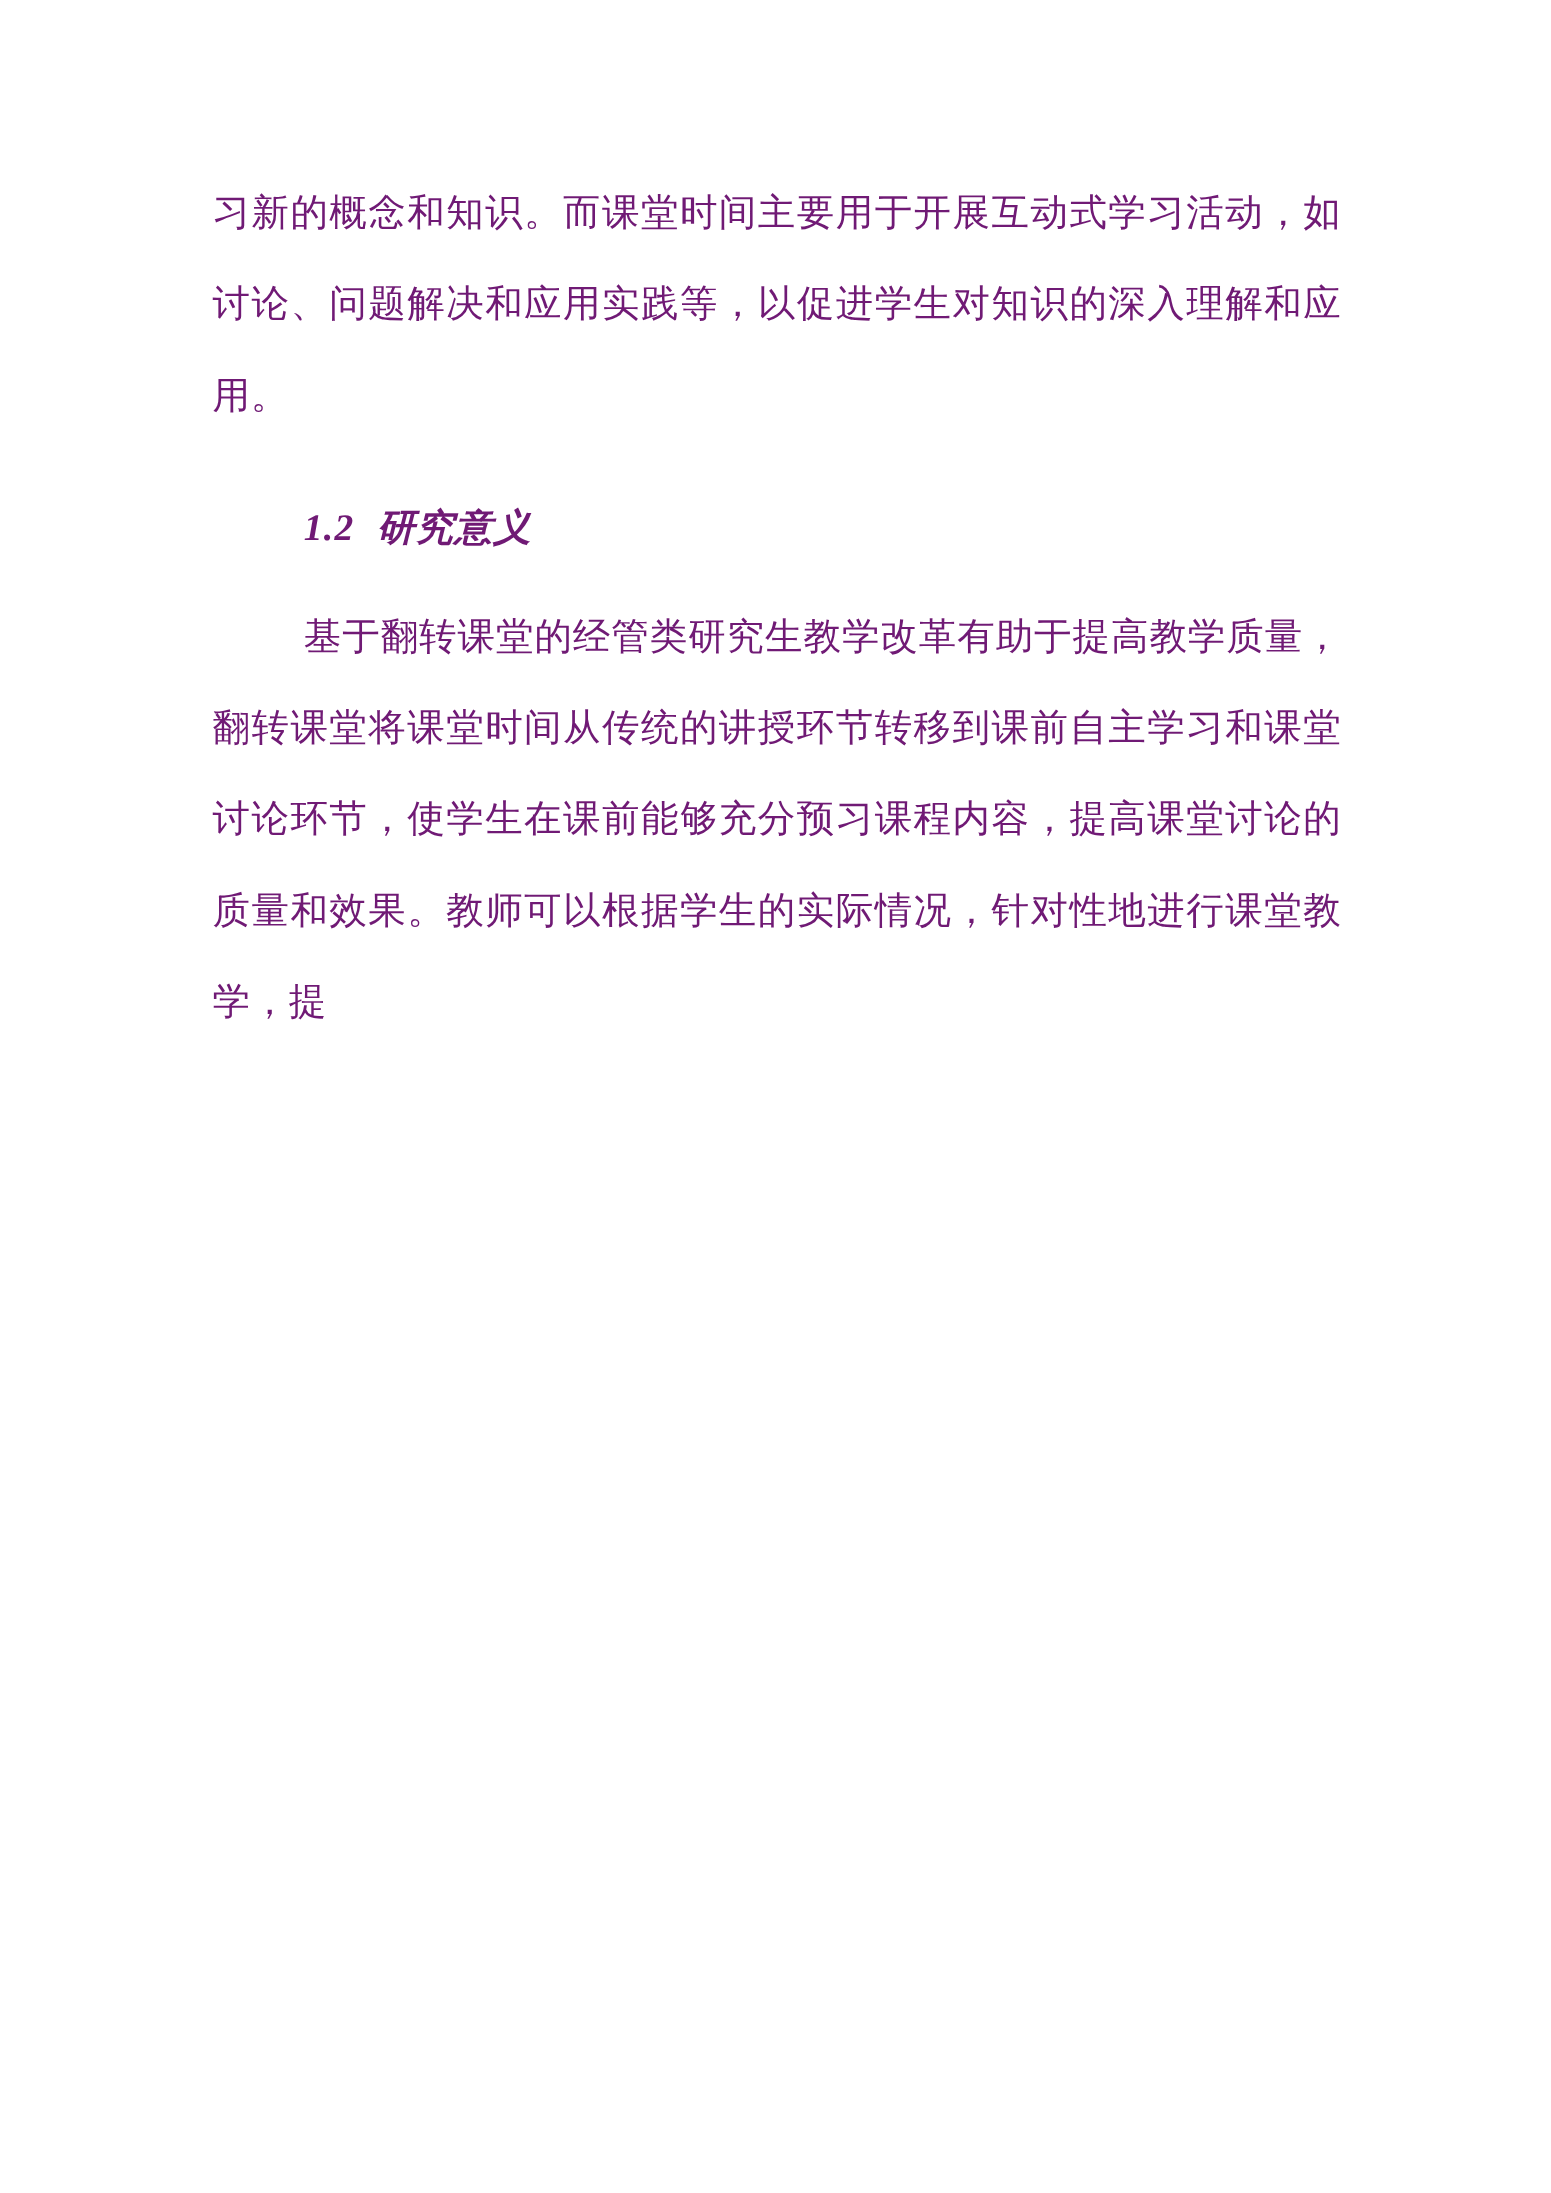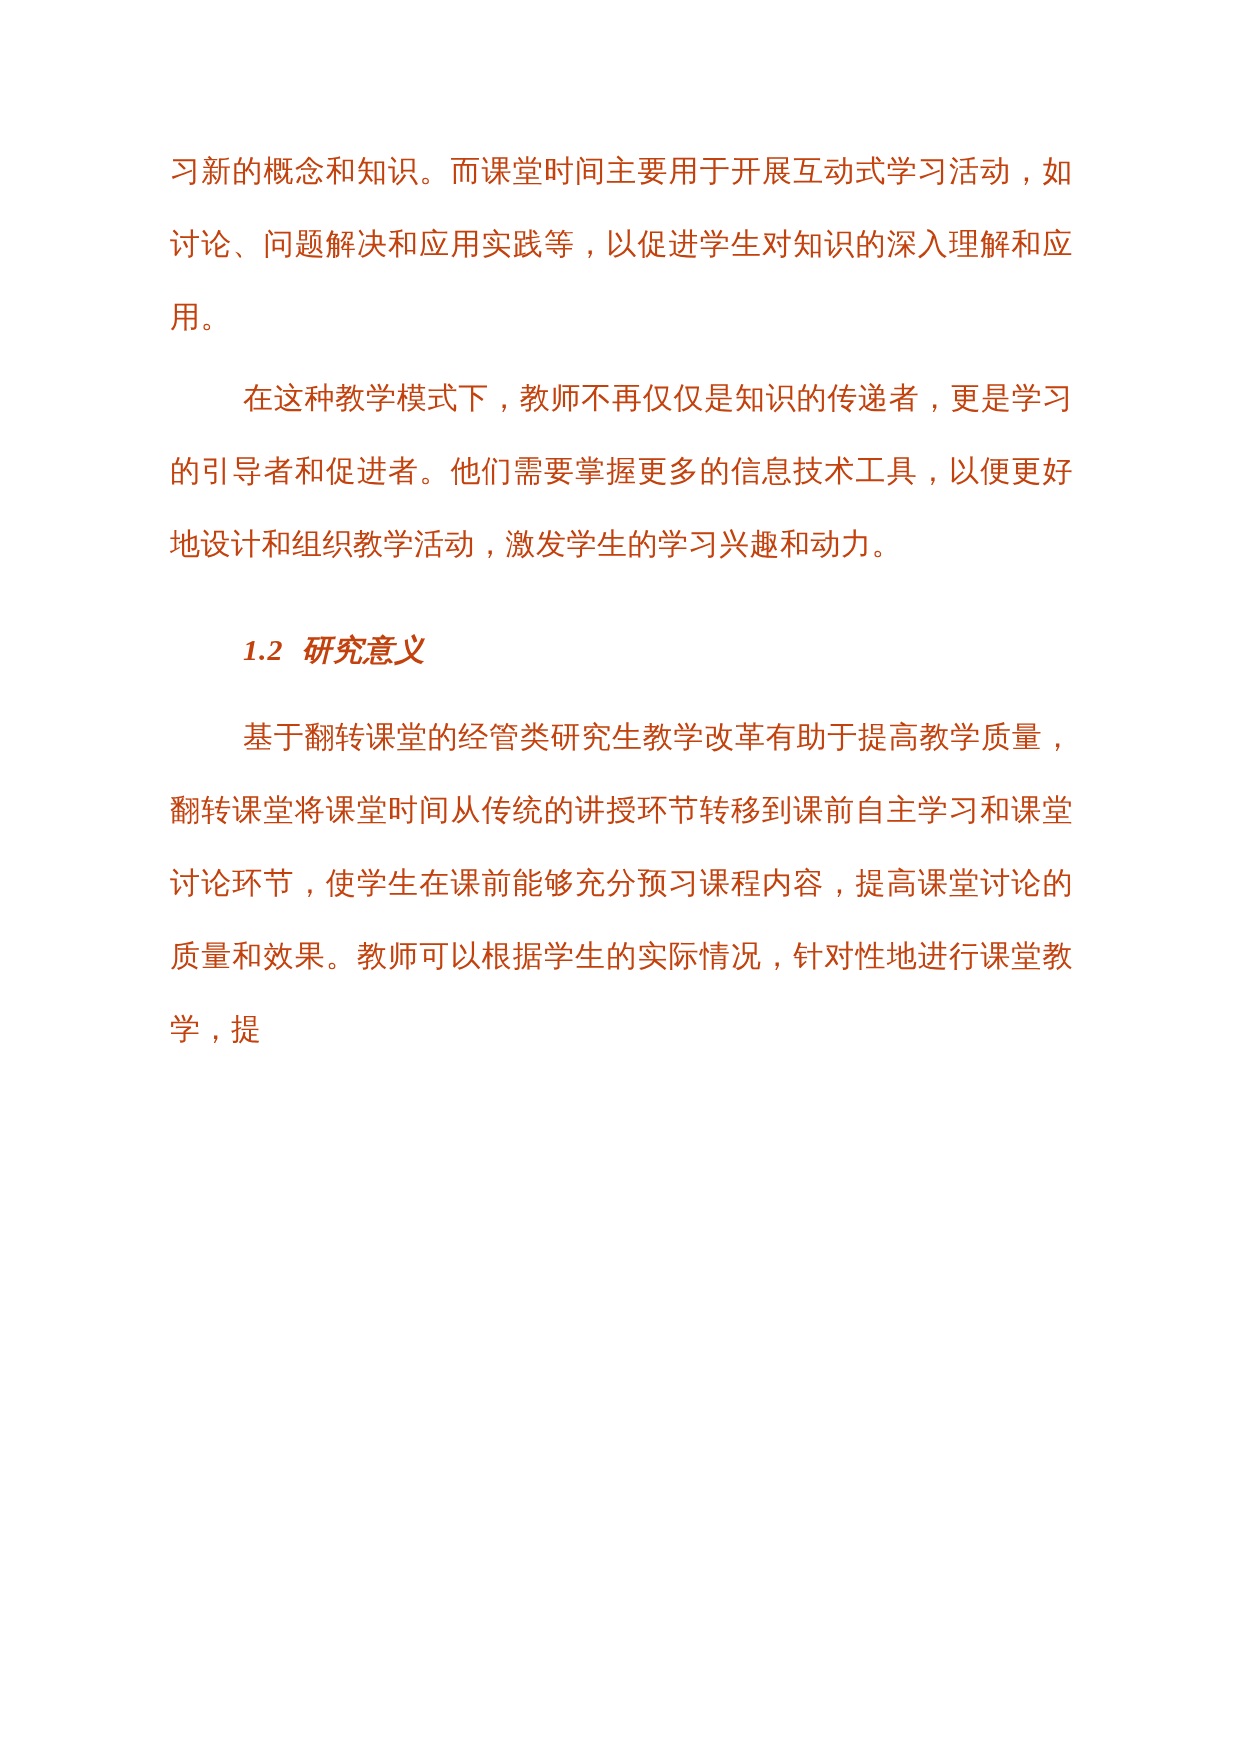--- a/index.html
+++ b/index.html
@@ -7,21 +7,21 @@
     padding: 0;
     background: #ffffff;
   }
   .page {
     position: relative;
     width: 1241px;
     height: 1754px;
     background: #ffffff;
     overflow: hidden;
     font-family: "Liberation Serif", "DejaVu Serif", serif;
-    color: #c2410c;
+    color: #701a75;
   }
   .doc-body {
     position: absolute;
     top: 134px;
     left: 170px;
     width: 903px;
   }
   .doc-body p {
     margin: 0 0 8px 0;
     font-size: 30px;
@@ -49,21 +49,20 @@
   }
 </style>
 </head>
 <body>
 
 <div class="page">
   <div class="doc-body">
 
     <p class="no-indent">习新的概念和知识。而课堂时间主要用于开展互动式学习活动，如讨论、问题解决和应用实践等，以促进学生对知识的深入理解和应用。</p>
 
-    <p>在这种教学模式下，教师不再仅仅是知识的传递者，更是学习的引导者和促进者。他们需要掌握更多的信息技术工具，以便更好地设计和组织教学活动，激发学生的学习兴趣和动力。</p>
 
 
     <h2>
       <span class="heading-number">1.2</span><span>研究意义</span>
     </h2>
 
 
     <p>基于翻转课堂的经管类研究生教学改革有助于提高教学质量，翻转课堂将课堂时间从传统的讲授环节转移到课前自主学习和课堂讨论环节，使学生在课前能够充分预习课程内容，提高课堂讨论的质量和效果。教师可以根据学生的实际情况，针对性地进行课堂教学，提</p>
 
   </div>

